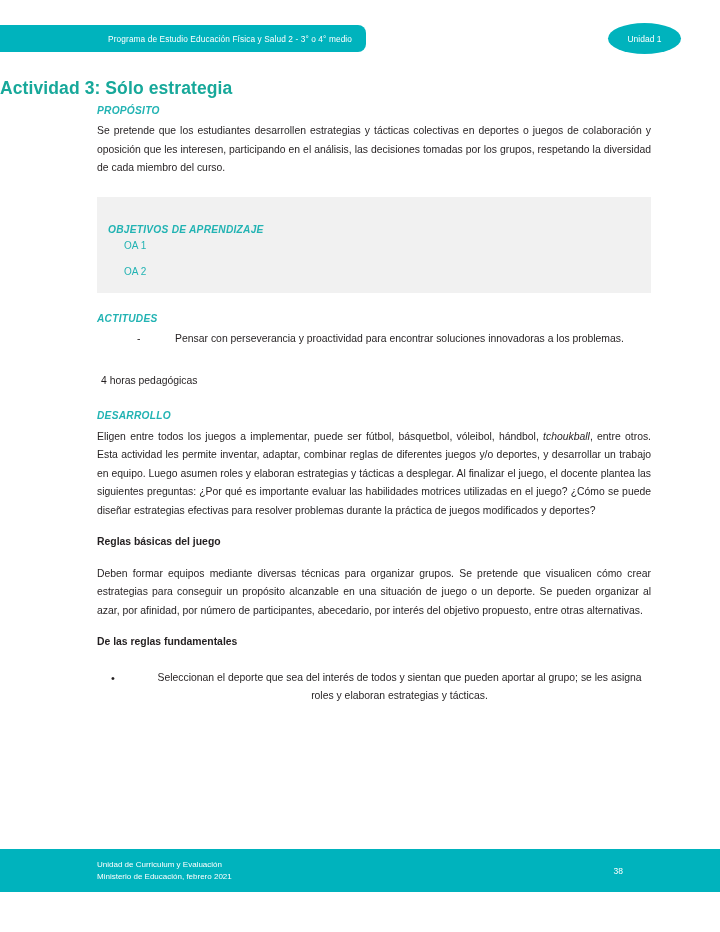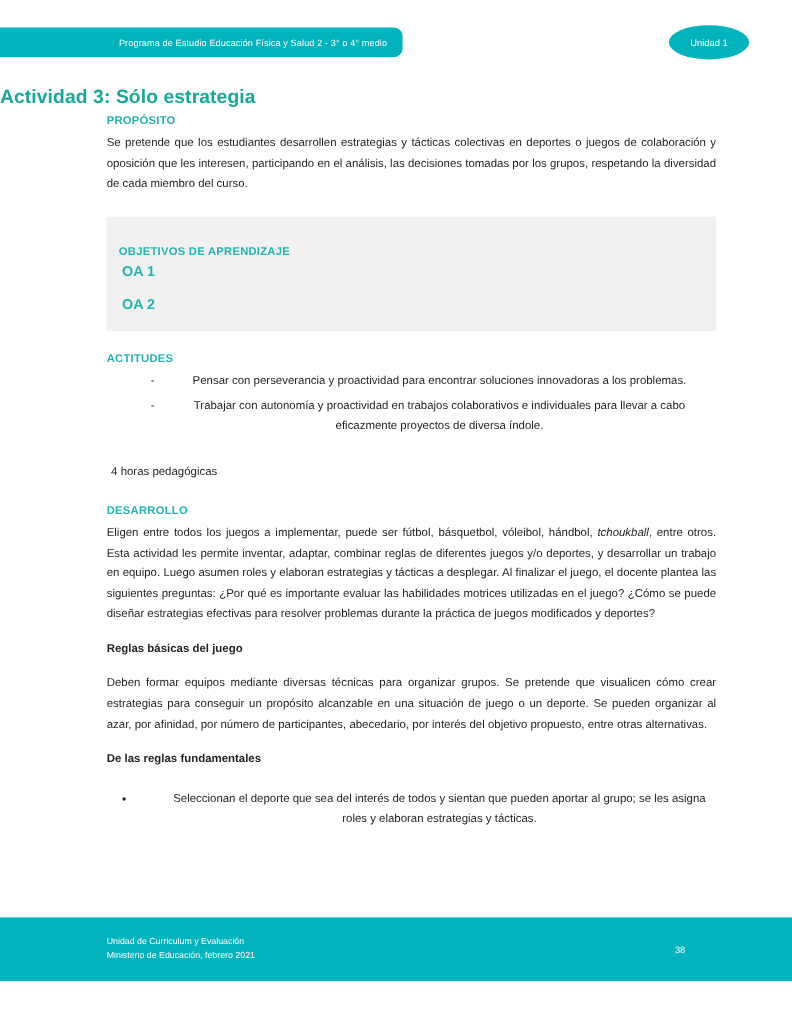--- a/index.html
+++ b/index.html
@@ -83,20 +83,21 @@
     width: 554px;
   }
 
   .section-heading {
     color: #22b3b3;
     font-size: 10.2px;
     font-weight: bold;
     letter-spacing: .25px;
     margin: 0 0 5px 0;
     line-height: 1.3;
+    font-style: italic;
   }
 
   p.body-text {
     margin: 0;
     font-size: 10.4px;
     line-height: 1.78;
     text-align: justify;
     color: #231f20;
   }
 
@@ -105,23 +106,23 @@
 
   
   .oa-box {
     background: #f1f1f1;
     padding: 26px 11px 11px 11px;
     margin: 0;
   }
   .oa-box .section-heading { margin-bottom: 3px; }
   .oa-code {
     color: #22b3b3;
-    font-size: 13px;
-    font-weight: bold;
-    margin: 0 0 4px 3px;
+    font-size: 10px;
+    font-weight: normal;
+    margin: 0 0 4px 16px;
     line-height: 1.3;
   }
   .oa-code.second { margin-top: 13px; }
 
   
   ul.dash-list, ul.dot-list {
     list-style: none;
     margin: 0;
     padding: 0;
   }
@@ -165,21 +166,21 @@
   }
 
   em.italic-term { font-style: italic; }
 
   
   .footer-bar {
     position: absolute;
     left: 0;
     bottom: 40px;
     width: 720px;
-    height: 58px;
+    height: 43px;
     background: #00b3bd;
   }
   .footer-text {
     position: absolute;
     left: 97px;
     top: 50%;
     transform: translateY(-50%);
     color: #ffffff;
     font-size: 8px;
     line-height: 1.55;
@@ -221,21 +222,20 @@
     <div class="oa-code">OA 1</div>
     <div class="oa-code second">OA 2</div>
   </div>
 
   <div class="gap-md"></div>
 
   <div>
     <div class="section-heading">ACTITUDES</div>
     <ul class="dash-list">
       <li>Pensar con perseverancia y proactividad para encontrar soluciones innovadoras a los problemas.</li>
-      <li>Trabajar con autonomía y proactividad en trabajos colaborativos e individuales para llevar a cabo eficazmente proyectos de diversa índole.</li>
     </ul>
   </div>
 
   <div class="gap-md"></div>
 
   <div>
     <p class="duration-value">4 horas pedagógicas</p>
   </div>
 
   <div class="gap-md"></div>

